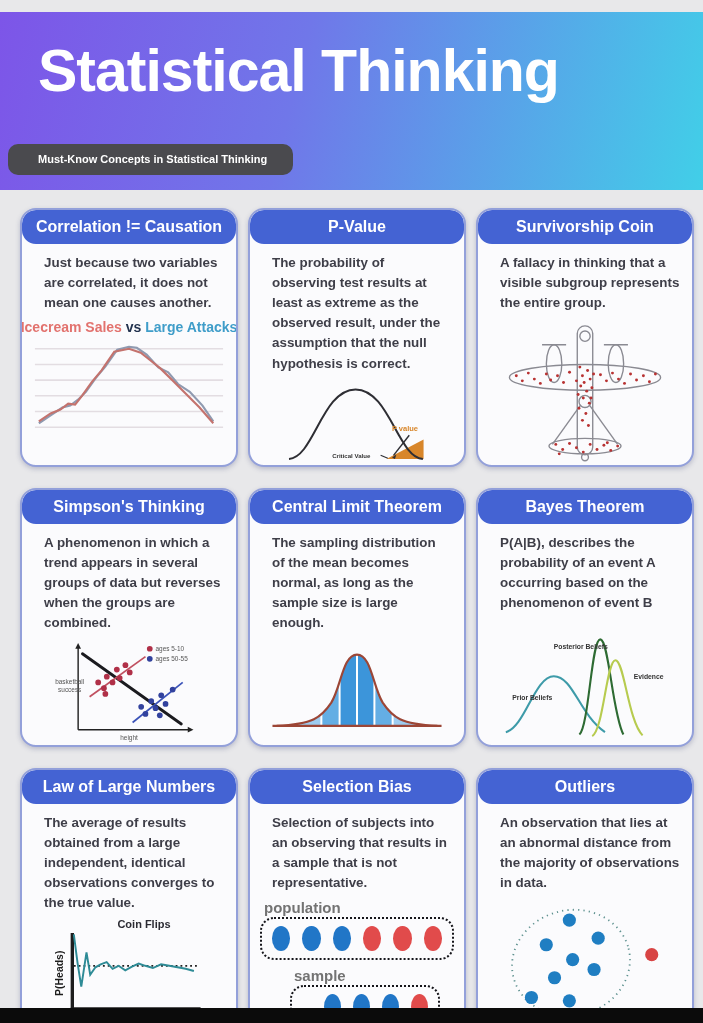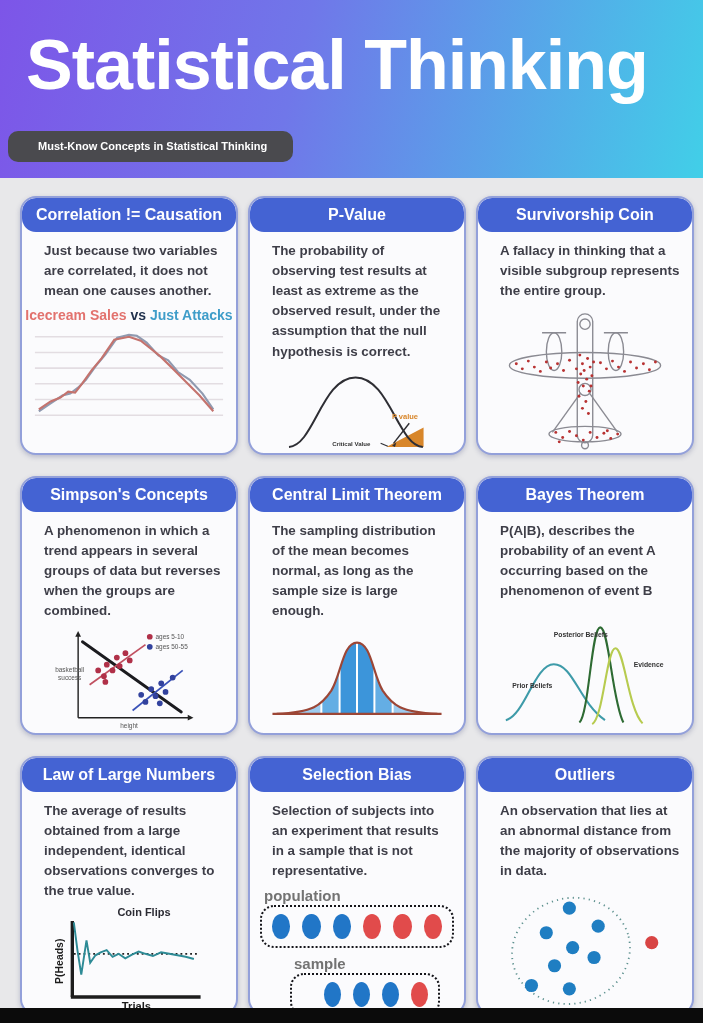--- a/index.html
+++ b/index.html
@@ -8,22 +8,22 @@
     background:#e8e8ea;
     font-family:"Liberation Sans","DejaVu Sans",sans-serif;
   }
   
   .hero{
     height:178px;width:100%;
     background:linear-gradient(104deg,var(--grad-left,#7d55e8) 0%,var(--grad-mid,#7077e9) 42%,var(--grad-right,#41cfe8) 100%);
     position:relative;
   }
   .hero-title{
-    margin:0;padding:30px 0 0 26px;
-    color:#ffffff;font-size:70px;font-weight:bold;letter-spacing:-1px;line-height:1;
+    margin:12px;padding:30px 0 0 26px;
+    color:#ffffff;font-size:59px;font-weight:bold;letter-spacing:-1px;line-height:1;
     white-space:nowrap;
   }
   .hero-pill{
     display:inline-block;margin:13px 0 0 8px;
     background:#4a4a4e;color:#ffffff;
     font-size:11px;font-weight:bold;
     padding:9px 26px 10px 30px;border-radius:10px;
   }
   
   .grid{
@@ -77,21 +77,21 @@
   <h1 class="hero-title">Statistical Thinking</h1><br>
   <span class="hero-pill">Must-Know Concepts in Statistical Thinking</span>
 </div>
 
 <div class="grid">
 
   <div class="card">
     <div class="card-header">Correlation != Causation</div>
     <p class="card-text">Just because two variables are correlated, it does not mean one causes another.</p>
     <div class="figure" style="justify-content:flex-start;">
-      <div class="corr-label"><span class="corr-a">Icecream Sales</span> <span class="corr-vs">vs</span> <span class="corr-b">Just Attacks</span></div>
+      <div class="corr-label"><span class="corr-a">Icecream Sales</span> <span class="corr-vs">vs</span> <span class="corr-b">Large Attacks</span></div>
       <svg viewBox="0 0 200 105" width="196" height="103">
         <g stroke="#e3dde2" stroke-width="1.6">
           <line x1="4" y1="14" x2="196" y2="14"></line>
             <line x1="4" y1="30" x2="196" y2="30"></line>
           <line x1="4" y1="46" x2="196" y2="46"></line>
             <line x1="4" y1="62" x2="196" y2="62"></line>
           <line x1="4" y1="78" x2="196" y2="78"></line>
             <line x1="4" y1="94" x2="196" y2="94"></line>
         </g>
         <polyline points="8,90 20,82 32,74 40,72 48,66 56,58 66,44 76,32 88,15 100,12 108,13 118,20 130,33 140,38 150,50 162,58 175,72 186,88" fill="none" stroke="#8f9ab0" stroke-width="2.2"></polyline>
@@ -185,21 +185,21 @@
             <circle cx="130" cy="153" r="1.7"></circle>
             <circle cx="138" cy="148" r="1.7"></circle>
             <circle cx="70" cy="157" r="1.7"></circle>
             <circle cx="126" cy="144" r="1.7"></circle>
           </g>
       </svg>
     </div>
   </div>
 
   <div class="card">
-    <div class="card-header">Simpson's Concepts</div>
+    <div class="card-header">Simpson's Thinking</div>
     <p class="card-text">A phenomenon in which a trend appears in several groups of data but reverses when the groups are combined.</p>
     <div class="figure">
       <svg viewBox="0 0 210 150" width="198" height="141">
         <line x1="34" y1="12" x2="34" y2="128" stroke="#222" stroke-width="2"></line>
         <line x1="34" y1="128" x2="190" y2="128" stroke="#222" stroke-width="2"></line>
         <path d="M34,7 l-4,8 l8,0 Z" fill="#222"></path>
         <path d="M195,128 l-8,-4 l0,8 Z" fill="#222"></path>
         <line x1="40" y1="22" x2="178" y2="120" stroke="#1b1b1f" stroke-width="4" stroke-linecap="round"></line>
         <line x1="50" y1="82" x2="128" y2="26" stroke="#c05060" stroke-width="2.4"></line>
         <g fill="#b03048">
@@ -289,21 +289,21 @@
         <line x1="26" y1="48" x2="192" y2="48" stroke="#222" stroke-width="2.4" stroke-dasharray="2.5 4"></line>
         <polyline points="26,6 31,44 36,76 43,30 48,60 55,50 62,46 70,43 78,52 86,48 95,54 104,49 113,45 122,48 132,51 143,46 154,48 165,50 176,52 187,55" fill="none" stroke="#2e8b96" stroke-width="2.6"></polyline>
         <text transform="translate(12,58) rotate(-90)" text-anchor="middle" font-size="14" font-weight="bold" fill="#1d1d1d">P(Heads)</text>
         <text x="110" y="123" text-anchor="middle" font-size="15" font-weight="bold" fill="#1d1d1d">Trials</text>
       </svg>
     </div>
   </div>
 
   <div class="card">
     <div class="card-header">Selection Bias</div>
-    <p class="card-text">Selection of subjects into an experiment that results in a sample that is not representative.</p>
+    <p class="card-text">Selection of subjects into an observing that results in a sample that is not representative.</p>
     <div class="figure" style="justify-content:flex-start;align-items:stretch;">
       <div class="sel-wrap">
         <div class="grp-population">
           <div class="grp-label">population</div>
           <div class="dot-box">
               <span class="dot dot-blue"></span>
               <span class="dot dot-blue"></span>
               <span class="dot dot-blue"></span>
               <span class="dot dot-red"></span>
               <span class="dot dot-red"></span>

